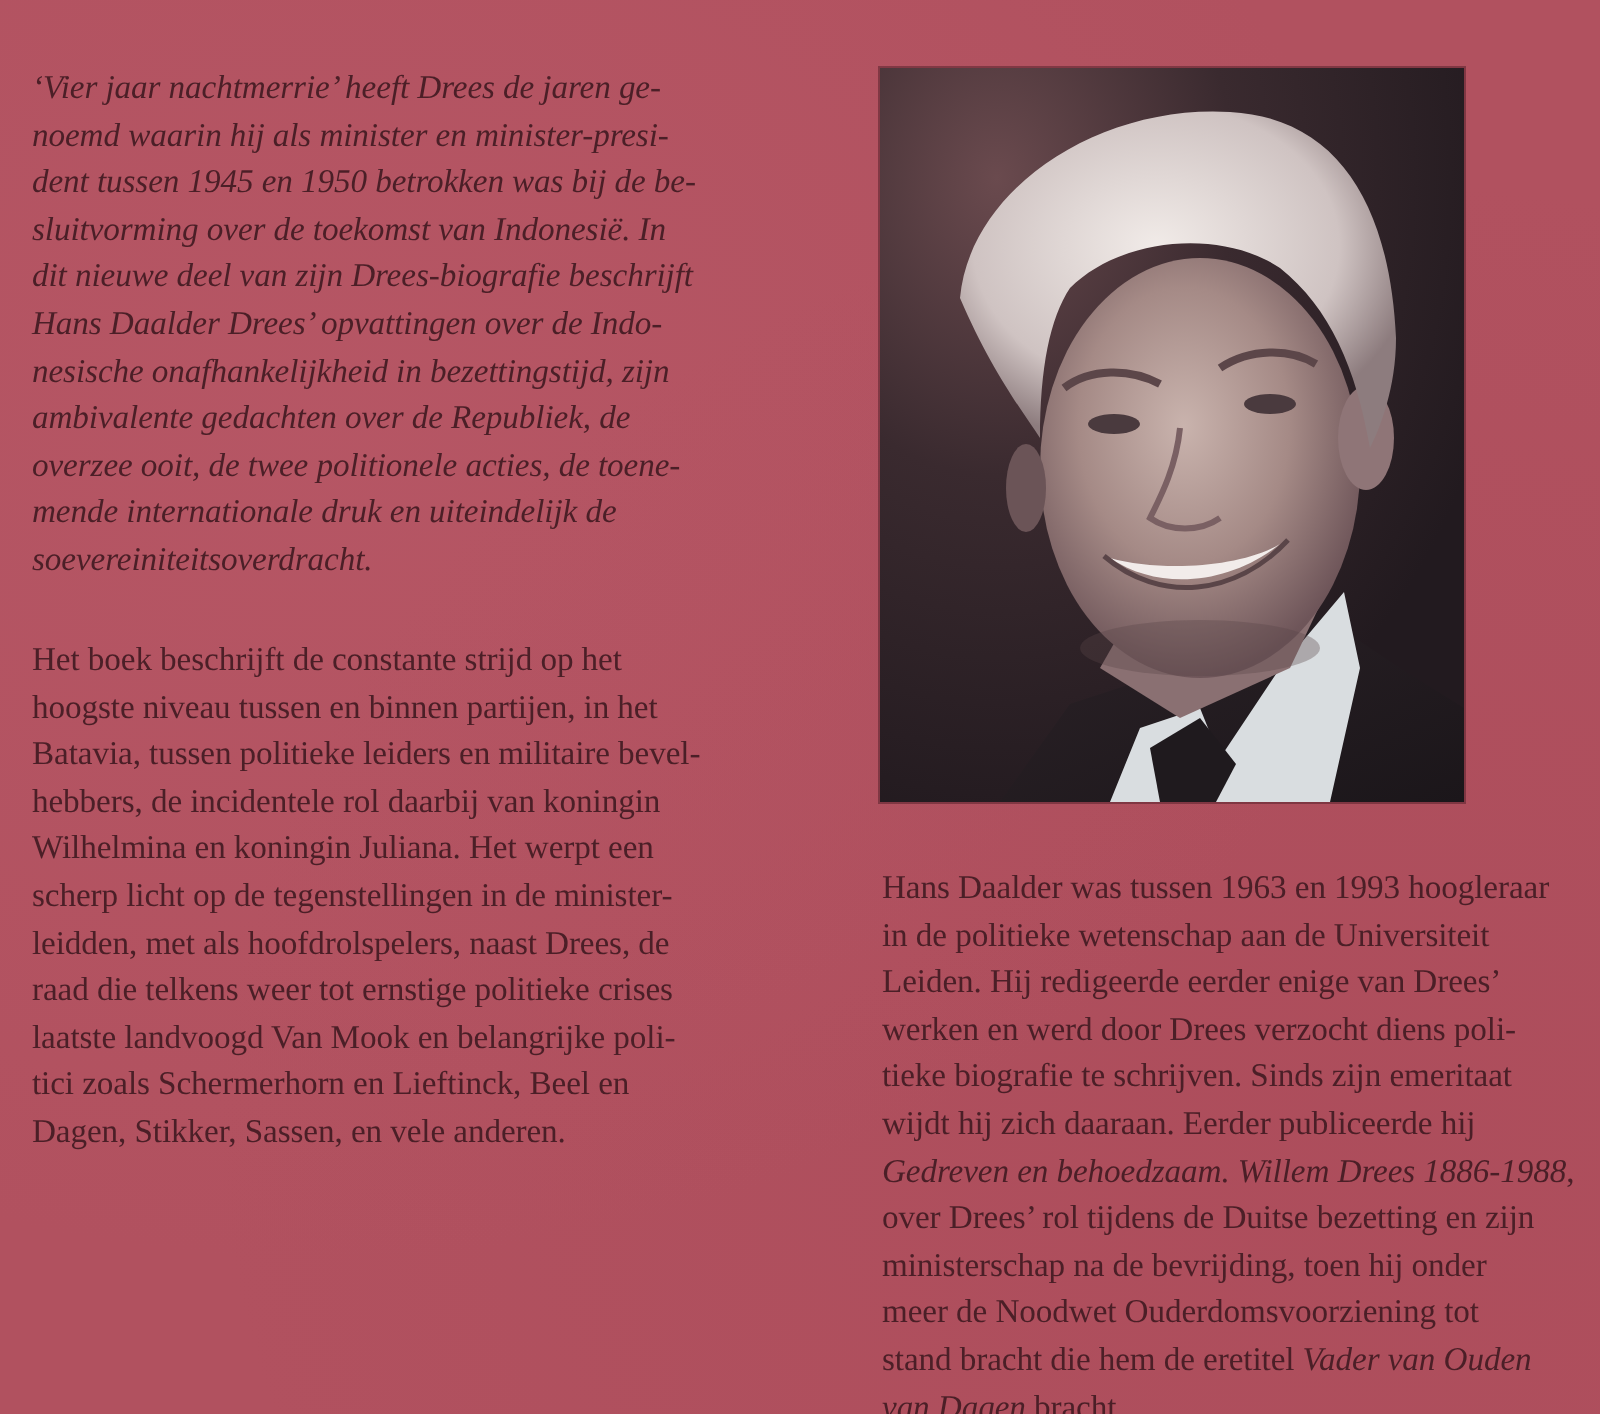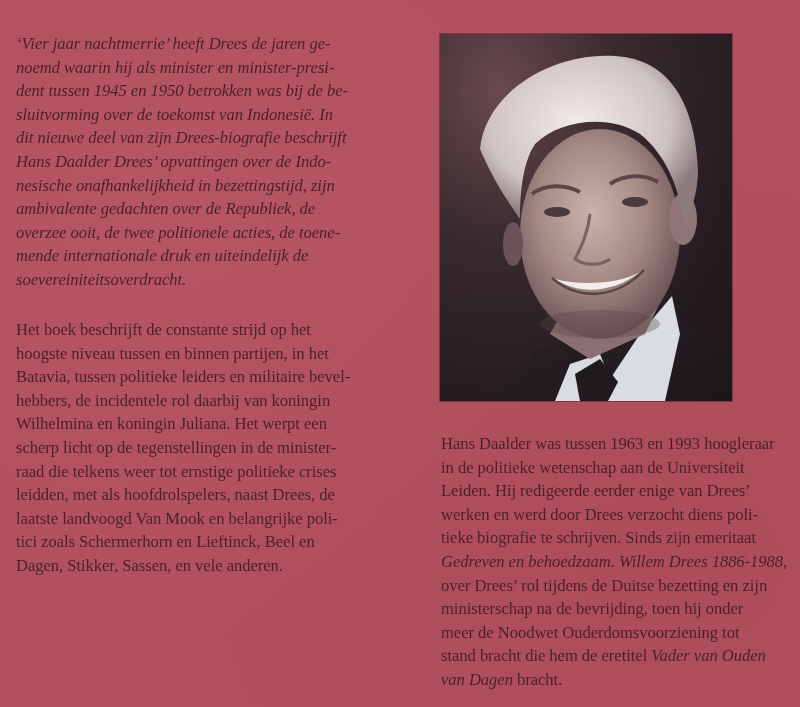--- a/index.html
+++ b/index.html
@@ -74,22 +74,22 @@
     <span class="line">mende internationale druk en  uiteindelijk de</span>
     <span class="line">soevereiniteitsoverdracht.</span>
   </div>
   <div class="para-2" style="position:absolute; left:0;">
     <span class="line">Het boek beschrijft de constante strijd op het</span>
     <span class="line">hoogste niveau tussen en binnen partijen, in het</span>
     <span class="line">Batavia, tussen politieke leiders en militaire bevel-</span>
     <span class="line">hebbers, de incidentele rol daarbij van koningin</span>
     <span class="line">Wilhelmina en koningin Juliana. Het werpt een</span>
     <span class="line">scherp licht op de tegenstellingen in de minister-</span>
+    <span class="line">leidden, met als hoofdrolspelers, naast Drees, de</span>
     <span class="line">raad die telkens weer tot ernstige politieke crises</span>
-    <span class="line">leidden, met als hoofdrolspelers, naast Drees, de</span>
     <span class="line">laatste landvoogd Van Mook en belangrijke poli-</span>
     <span class="line">tici zoals Schermerhorn en Lieftinck, Beel en</span>
     <span class="line">Dagen, Stikker, Sassen, en vele anderen.</span>
   </div>
 </div>
 
 <div class="photo-frame" title="Black-and-white portrait photograph of author Hans Daalder, smiling, grey hair, white shirt and dark tie">
   <svg viewBox="0 0 292 367" preserveAspectRatio="none">
     <defs>
       <radialGradient id="bg" cx="20%" cy="15%" r="90%">
@@ -143,19 +143,20 @@
     <ellipse cx="160" cy="290" rx="60" ry="14" fill="rgba(90,70,72,0.35)"></ellipse>
   </svg>
 </div>
 
 <div class="col col-right">
   <span class="line">Hans Daalder was tussen 1963 en 1993 hoogleraar</span>
   <span class="line">in de politieke wetenschap aan de Universiteit</span>
   <span class="line">Leiden. Hij redigeerde eerder enige van Drees’</span>
   <span class="line">werken en werd door Drees verzocht diens poli-</span>
   <span class="line">tieke biografie te schrijven. Sinds zijn emeritaat</span>
+  <span class="line">wijdt hij zich daaraan. Eerder publiceerde hij</span>
   <span class="line"><span class="em">Gedreven en behoedzaam. Willem Drees 1886-1988</span><span>,</span></span>
   <span class="line">over Drees’ rol tijdens de Duitse bezetting en zijn</span>
   <span class="line">ministerschap na de bevrijding, toen hij onder</span>
   <span class="line">meer de Noodwet Ouderdomsvoorziening tot</span>
   <span class="line"><span>stand bracht die hem de eretitel </span><span class="em">Vader van Ouden</span></span>
   <span class="line"><span class="em">van Dagen</span><span> bracht.</span></span>
 </div>
 
 </body></html>

